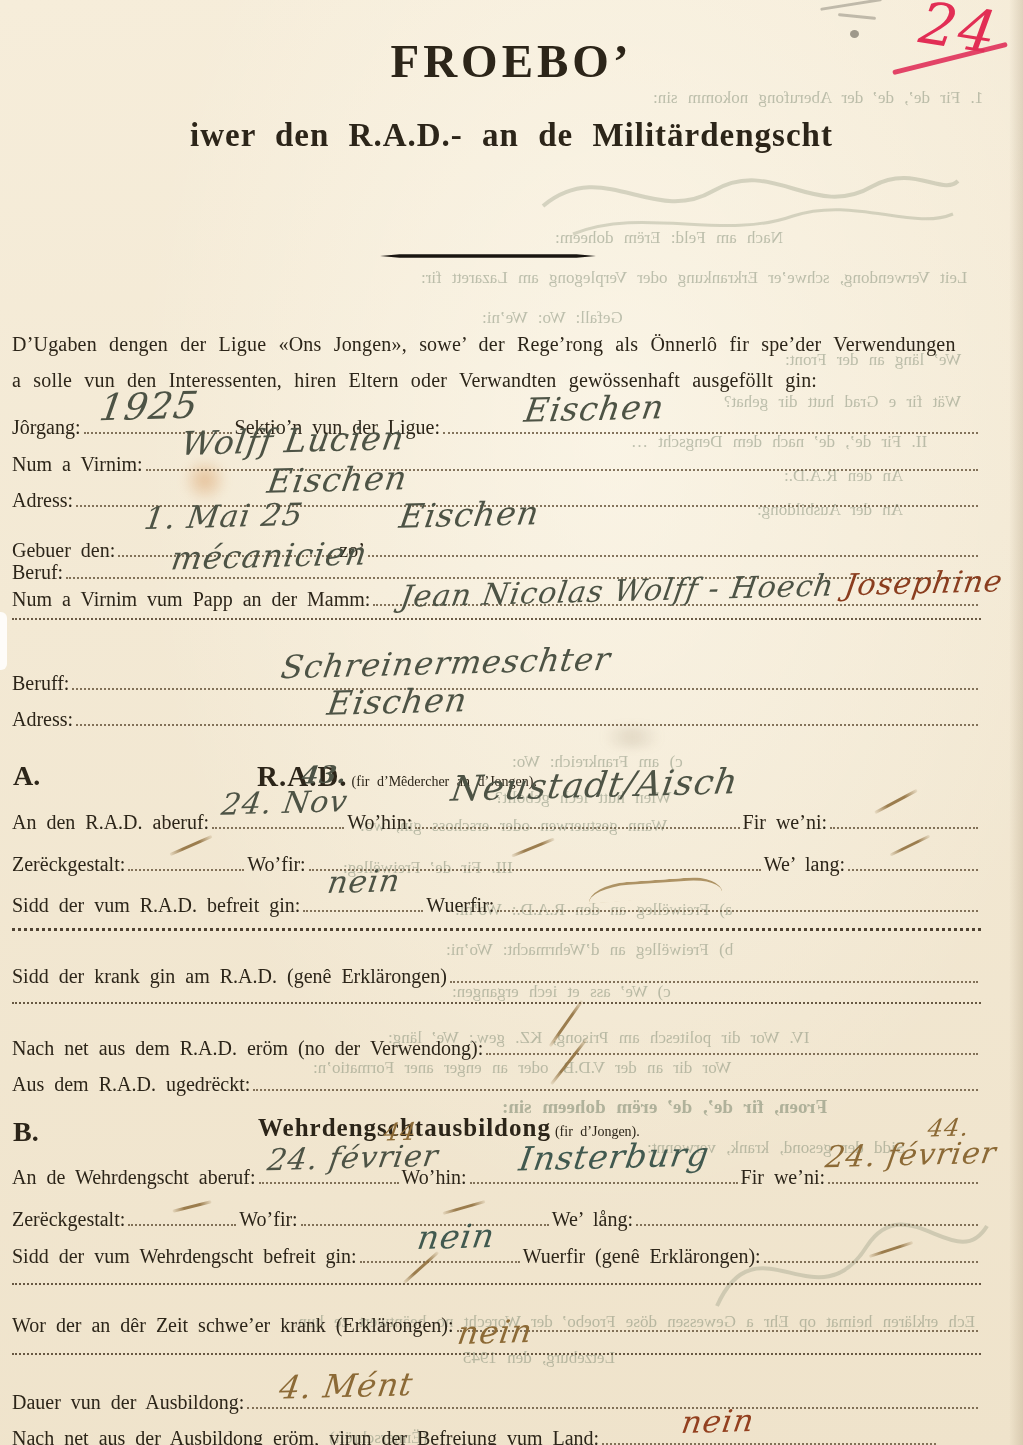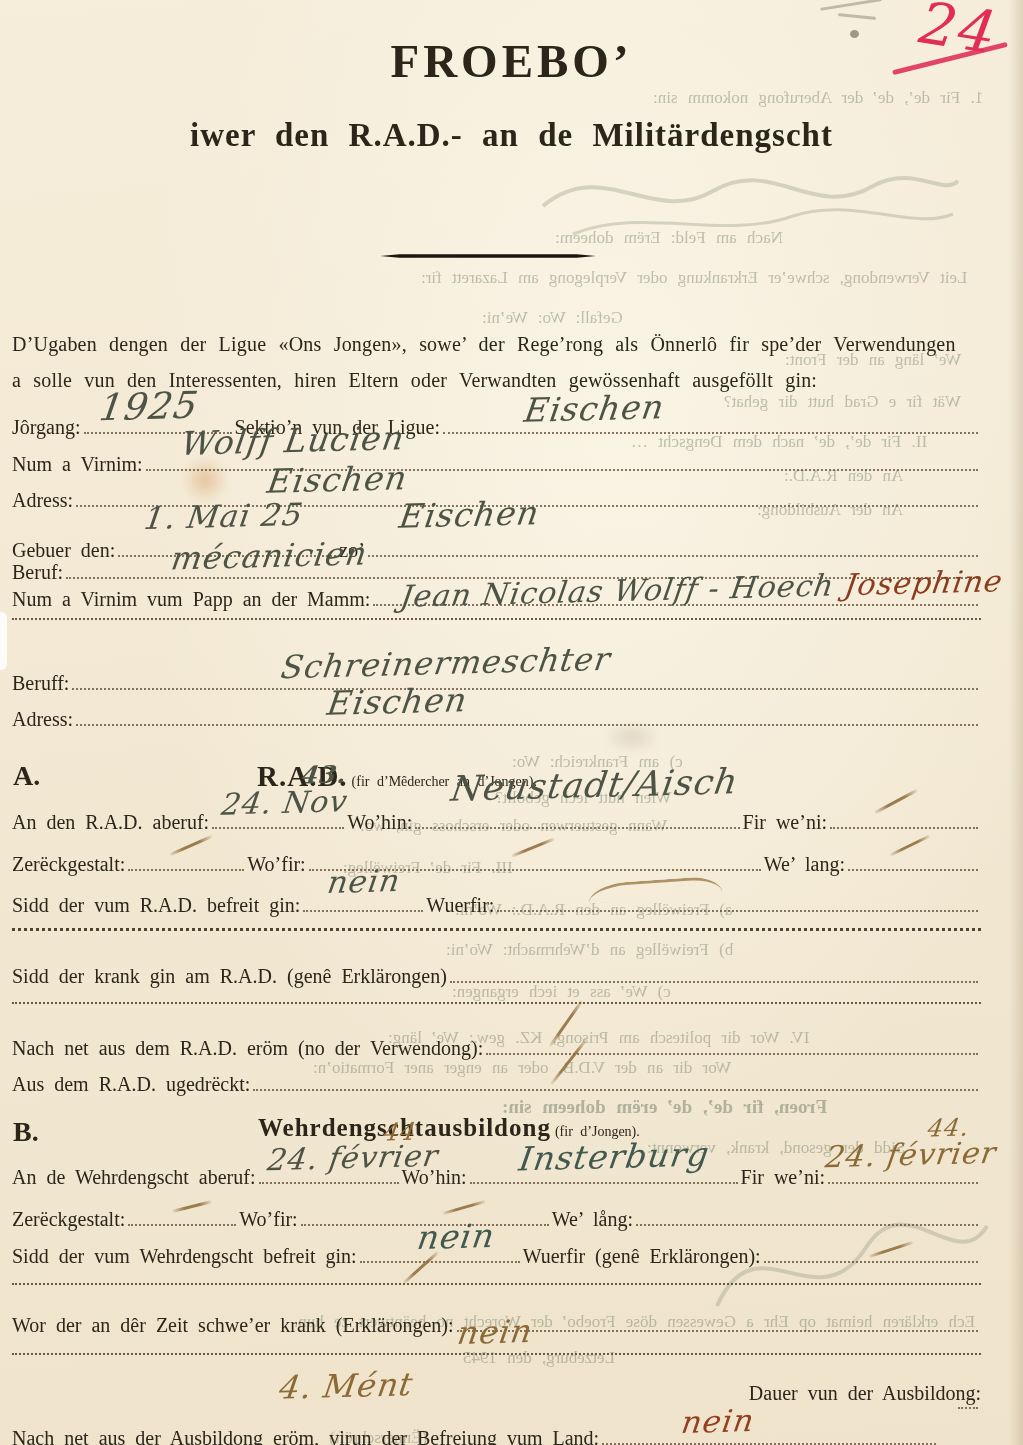--- a/index.html
+++ b/index.html
@@ -206,21 +206,21 @@
     <span class="dots" style="flex:0 0 160px;"></span>
     <span class="lbl">Wuerfir (genê Erklärongen):</span>
     <span class="dots"></span>
   </div>
   <div class="dotline" style="top:1283px;"></div>
   <div class="row" style="top:1306px;">
     <span class="lbl">Wor der an dêr Zeit schwe’er krank (Erklärongen):</span>
     <span class="dots"></span>
   </div>
   <div class="dotline" style="top:1353px;"></div>
-  <div class="row" style="top:1383px;flex-direction:column;">
+  <div class="row" style="top:1383px;">
     <span class="lbl">Dauer vun der Ausbildong:</span>
     <span class="dots"></span>
   </div>
   <div class="row" style="top:1419px;right:84px;">
     <span class="lbl">Nach net aus der Ausbildong eröm, virun der Befreiung vum Land:</span>
     <span class="dots"></span>
   </div>
 
   <div class="hw" style="left:100px;top:388px;font-size:37px;">1925</div>
   <div class="hw" style="left:525px;top:392px;font-size:33px;">Eischen</div>

